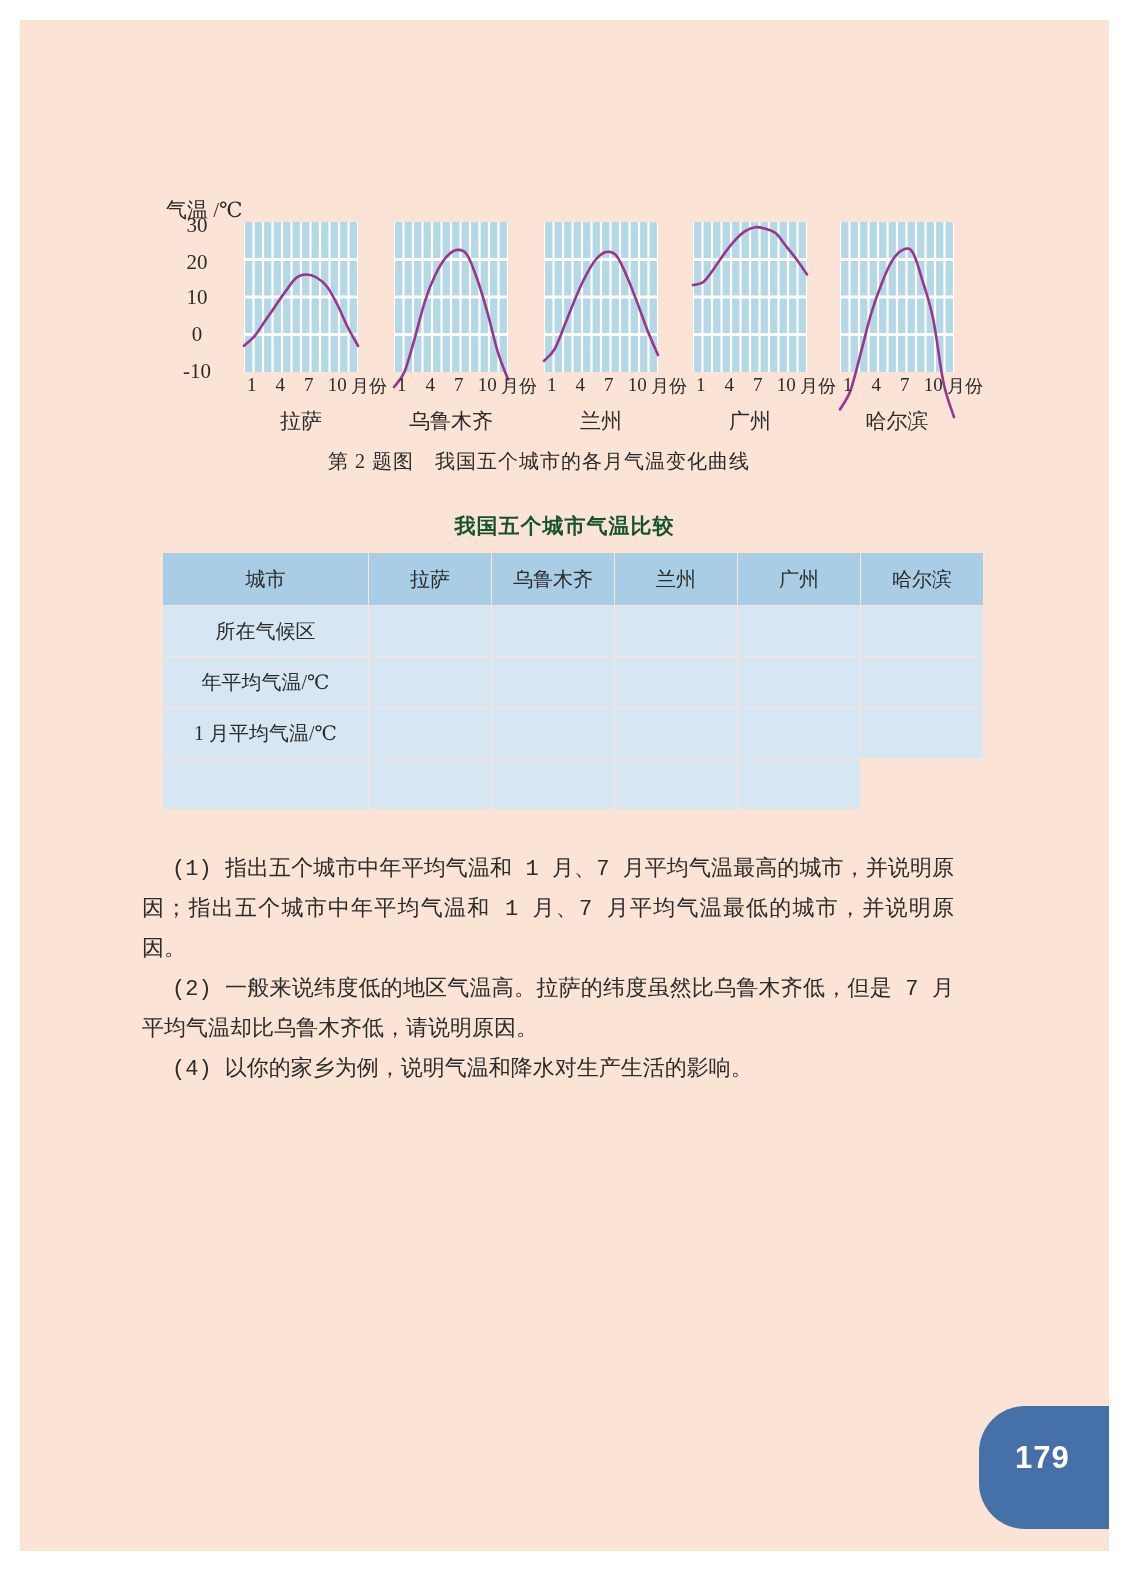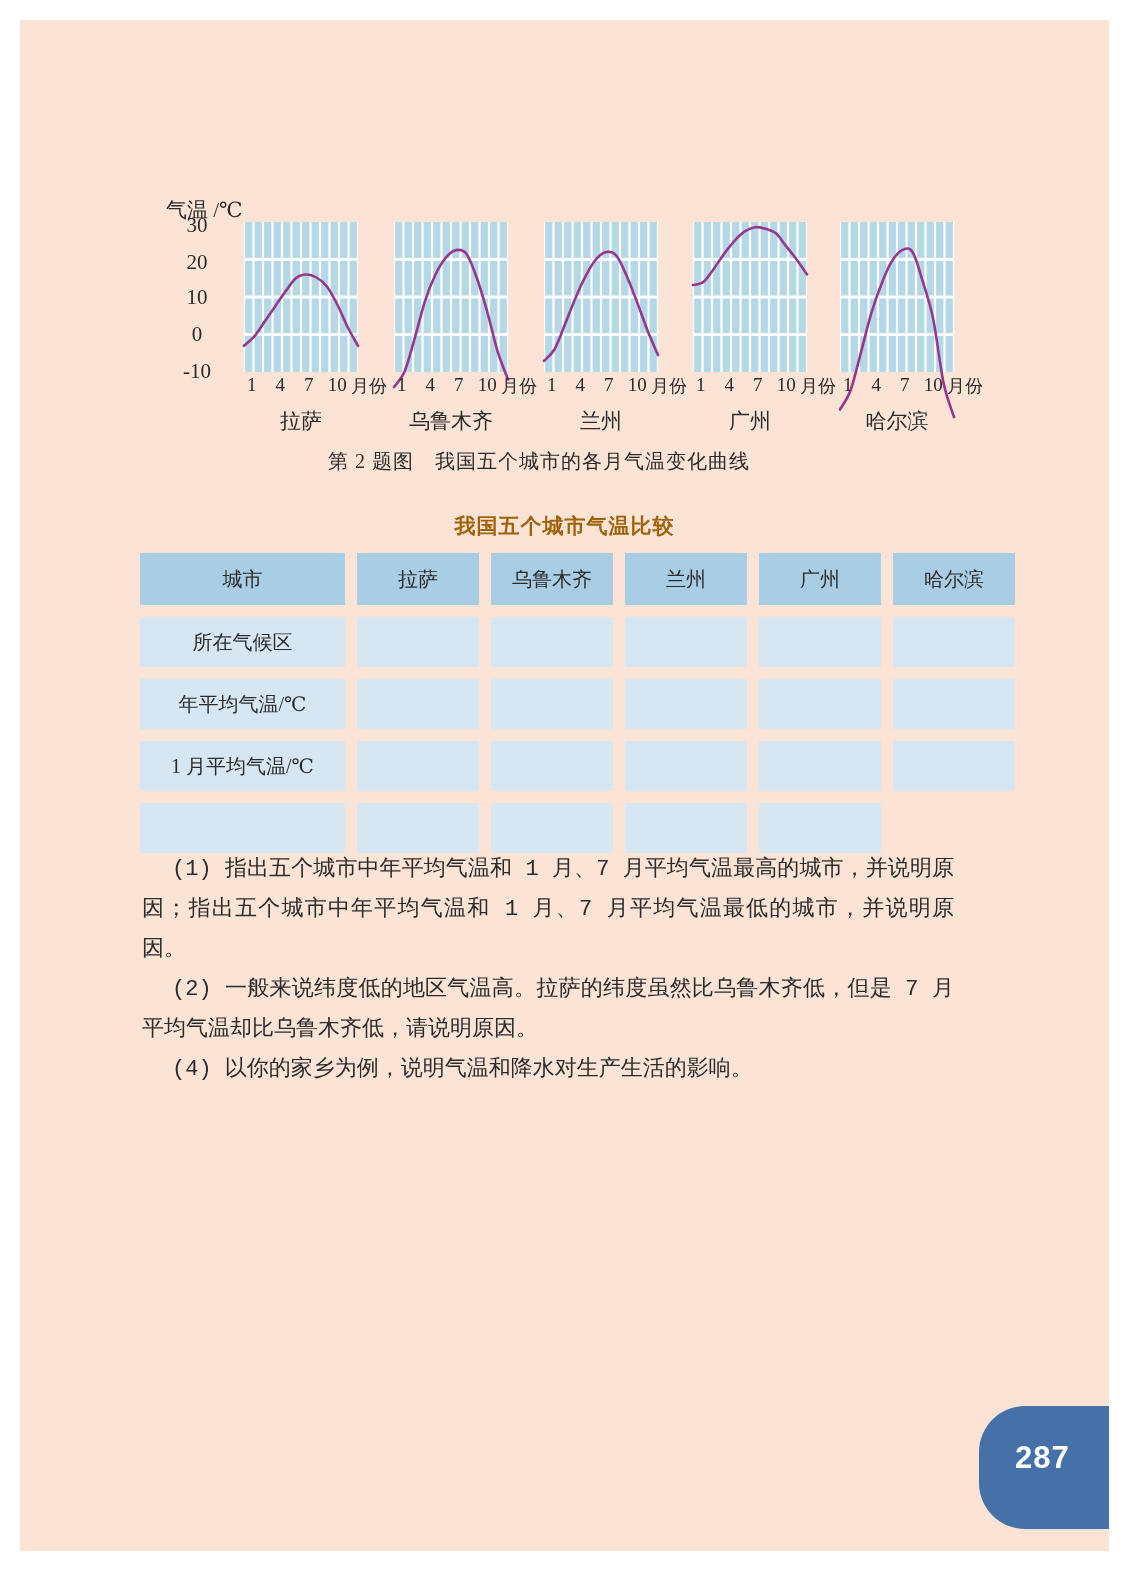--- a/index.html
+++ b/index.html
@@ -37,25 +37,25 @@
   .tick-row .unit{position:absolute;transform:translateX(-50%);top:0;font-size:18px;white-space:nowrap;}
   .city-label{position:absolute;width:114px;text-align:center;font-size:21px;white-space:nowrap;}
   .fig-caption{
     position:absolute;left:0;top:428px;width:1038px;text-align:center;
     font-size:20px;letter-spacing:1px;
   }
   
   .table-title{
     position:absolute;left:0;top:492px;width:1089px;text-align:center;
     font-family:"Liberation Sans","DejaVu Sans",sans-serif;
-    font-weight:bold;font-size:21px;letter-spacing:1px;color:#a16207;
+    font-weight:bold;font-size:21px;letter-spacing:1px;color:#14532d;
   }
   .cmp-table{
-    position:absolute;left:120px;top:533px;width:830px;
-    display:grid;gap:12px;background:transparent;
+    position:absolute;left:143px;top:533px;width:830px;
+    display:grid;gap:1px;background:transparent;
     grid-template-columns:205px repeat(5,122px);
     grid-template-rows:52px repeat(4,50px);
     font-size:20px;
   }
   .cmp-table .cell{
     display:flex;align-items:center;justify-content:center;
     background:var(--td-bg);
   }
   .cmp-table .th{background:var(--th-bg);}
   
@@ -281,16 +281,16 @@
       <div class="cell"></div>
     </div>
 
   <div class="questions" id="questions">
       <p>(1) 指出五个城市中年平均气温和 1 月、7 月平均气温最高的城市，并说明原因；指出五个城市中年平均气温和 1 月、7 月平均气温最低的城市，并说明原因。</p>
       <p>(2) 一般来说纬度低的地区气温高。拉萨的纬度虽然比乌鲁木齐低，但是 7 月平均气温却比乌鲁木齐低，请说明原因。</p>
       <p>(4) 以你的家乡为例，说明气温和降水对生产生活的影响。</p>
     </div>
 
   <div class="page-badge">
-    <span>287</span>
+    <span>179</span>
   </div>
 
 </div>
 
 </body></html>

